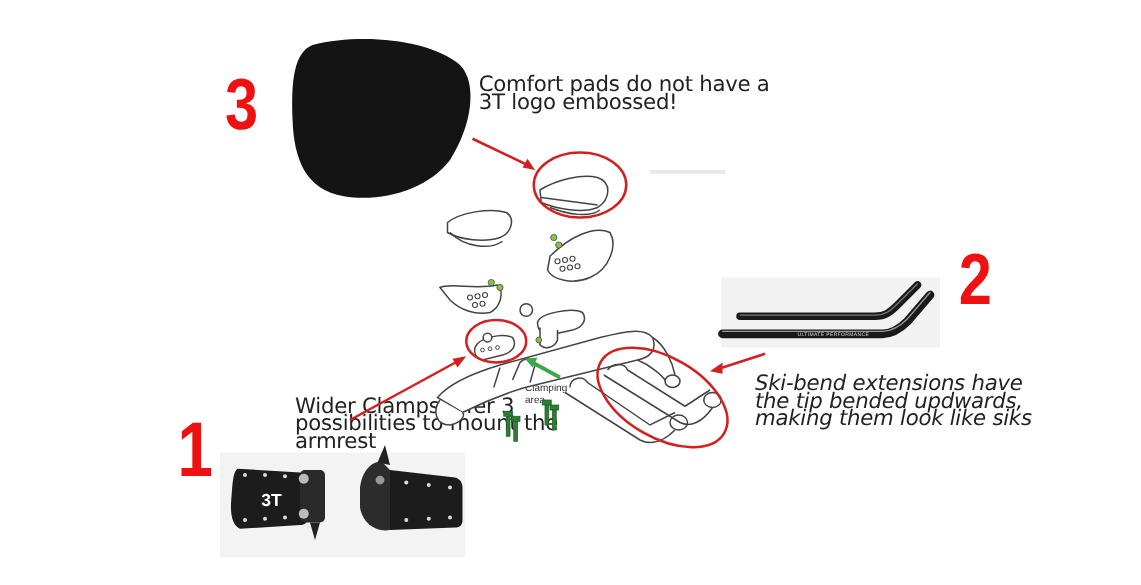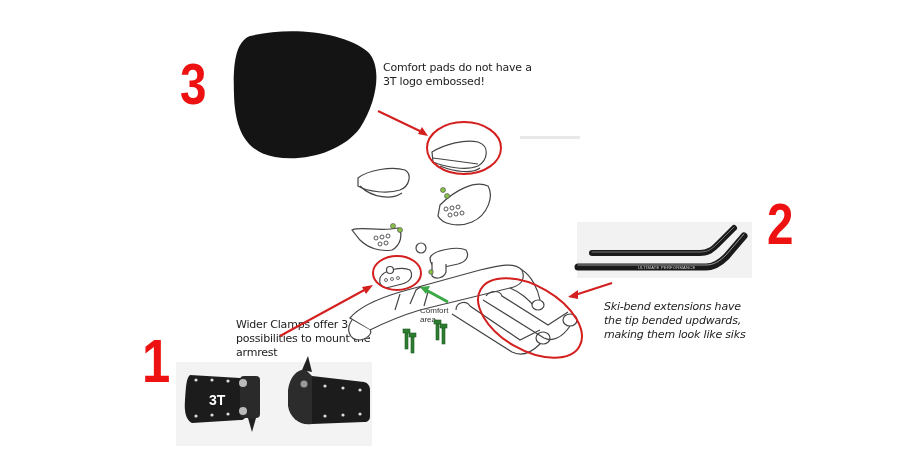--- a/index.html
+++ b/index.html
@@ -1,39 +1,39 @@
 <!DOCTYPE html>
 <html><head>
 <meta charset="utf-8">
 <style>
   html, body { margin: 0; padding: 0; background: #ffffff; }
   body { width: 913px; height: 468px; position: relative; overflow: hidden; font-family: "DejaVu Sans", sans-serif; }
   .abs { position: absolute; }
   .num { position: absolute; color: #ee1111; font-family: "Liberation Sans", sans-serif; font-weight: bold; line-height: 1; transform: scaleX(0.82); transform-origin: left top; }
-  .caption { position: absolute; color: #222; font-family: "DejaVu Sans", sans-serif; font-size: 11px; line-height: 14px; letter-spacing: -0.2px; white-space: pre-line; }
+  .caption { position: absolute; color: #222; font-family: "DejaVu Sans", sans-serif; font-size: 17px; line-height: 14px; letter-spacing: -0.2px; white-space: pre-line; }
   .small-label { position: absolute; color: #333; font-family: "Liberation Sans", sans-serif; font-size: 8px; line-height: 9px; }
   svg { position: absolute; left: 0; top: 0; }
 </style>
 </head>
 <body>
 
 <div class="num" style="left:180px; top:55px; font-size:58px;">3</div>
 <div class="num" style="left:767px; top:195px; font-size:58px;">2</div>
 <div class="num" style="left:142px; top:330px; font-size:62px;">1</div>
 
 <div class="caption" style="left:383px; top:61px;">Comfort pads do not have a
 3T logo embossed!</div>
 <div class="caption" style="left:604px; top:300px;font-style:italic;">Ski-bend extensions have
 the tip bended updwards,
 making them look like siks</div>
 <div class="caption" style="left:188px; top:318px;margin-left:48px;">Wider Clamps offer 3
 possibilities to mount the
 armrest</div>
 
-<div class="small-label" style="left:420px; top:306px; white-space:pre-line;">Comfort
+<div class="small-label" style="left:420px; top:306px; white-space:pre-line;">Clamping
 area</div>
 
 <svg width="913" height="468" viewBox="0 0 913 468">
 
   <g>
     <path d="M250,36 C290,26 345,32 368,52 C382,66 378,100 360,128 C342,152 305,162 275,157 C245,152 235,128 234,95 C233,65 235,42 250,36 Z" fill="#141414"></path>
   </g>
 
   <rect x="520" y="136" width="60" height="3" fill="#e8e8e8"></rect>
 

